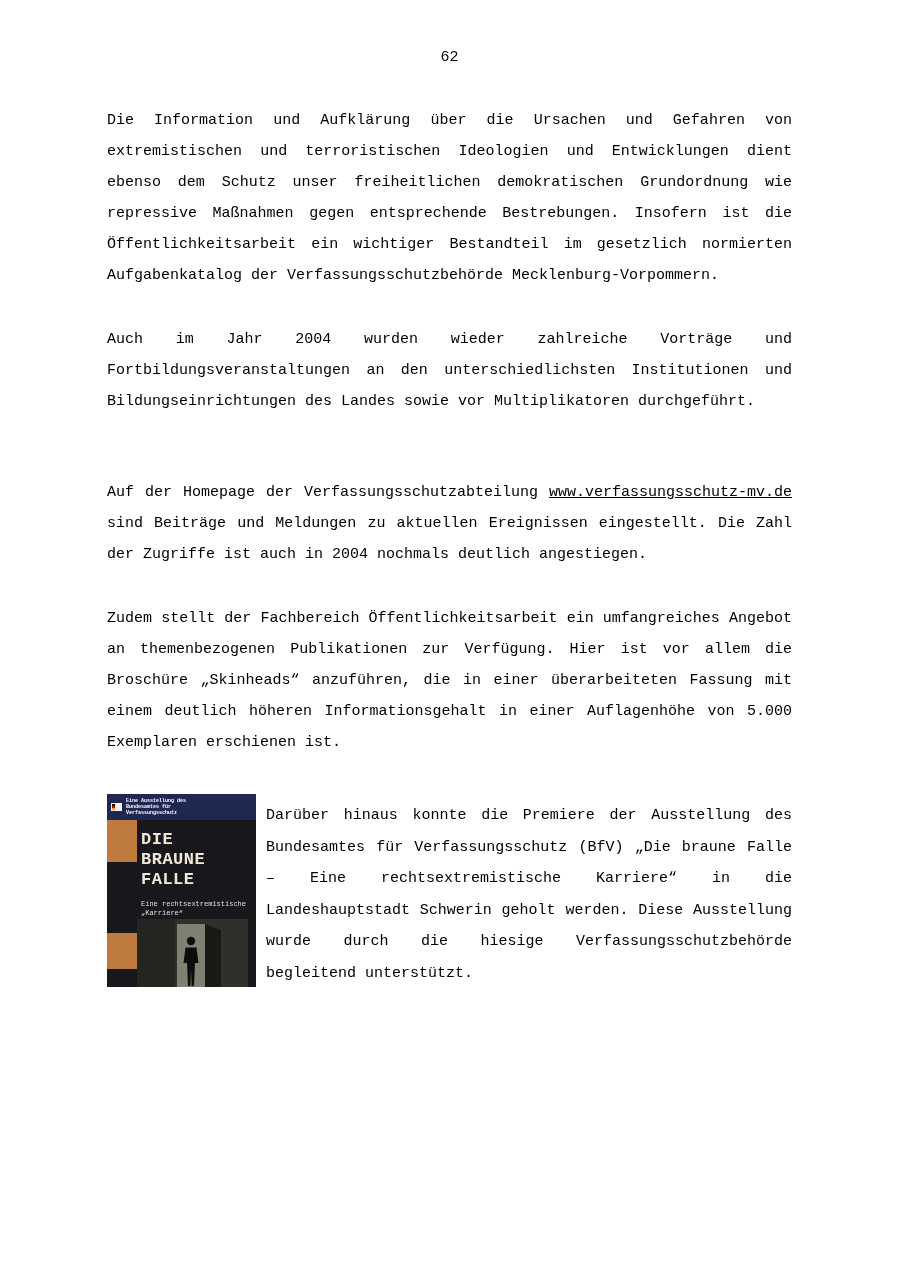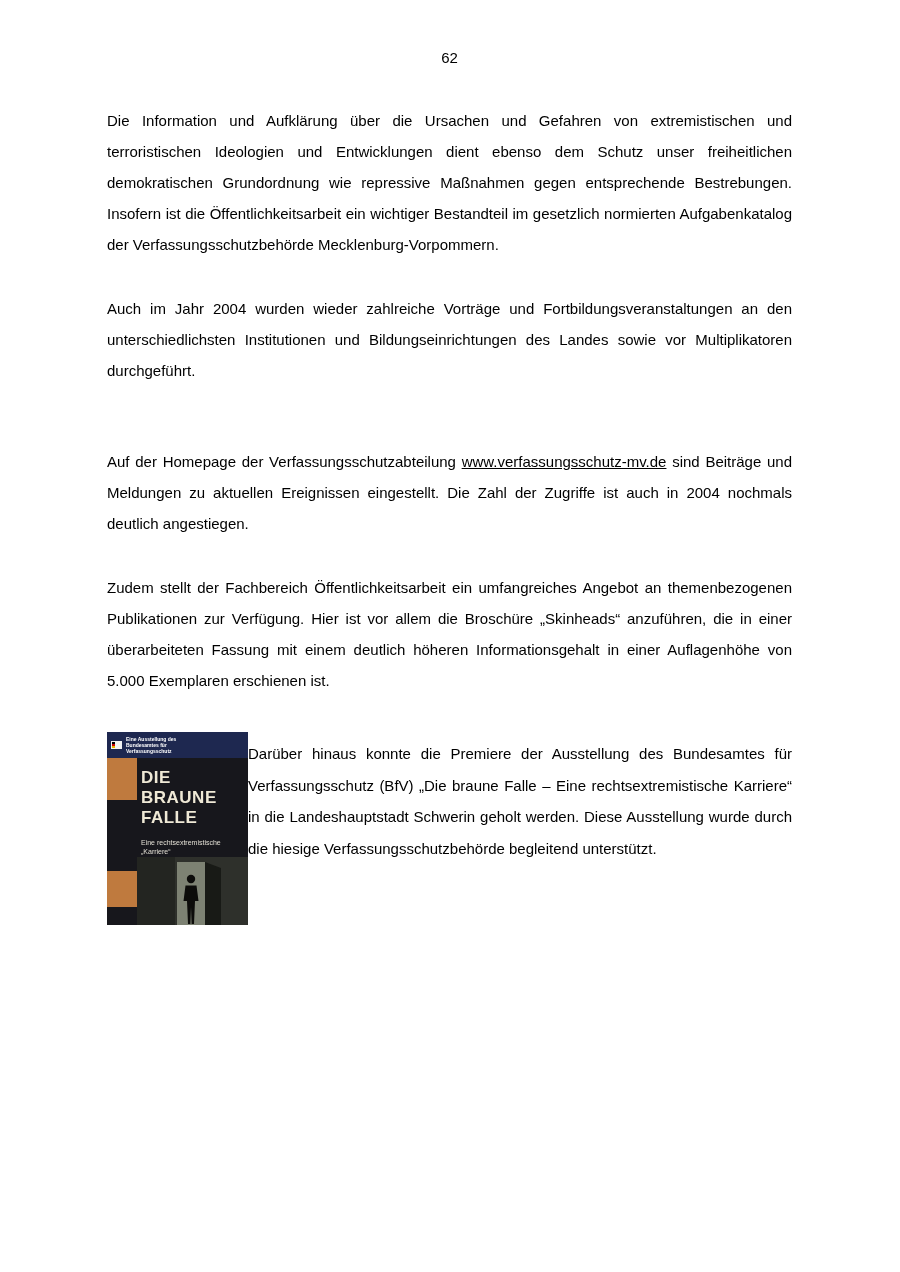--- a/index.html
+++ b/index.html
@@ -7,21 +7,21 @@
     padding: 0;
     background: #ffffff;
   }
   .page {
     position: relative;
     width: 900px;
     height: 1272px;
     box-sizing: border-box;
     padding: 48px 108px 0 107px;
     background: #ffffff;
-    font-family: Liberation Sans, sans-serif;
+    font-family: Liberation Mono, monospace;
     color: #000000;
     overflow: hidden;
   }
   .page-number {
     text-align: center;
     font-size: 15px;
     line-height: 19px;
     margin-bottom: 38px;
   }
   .heading {
@@ -57,21 +57,23 @@
     margin: 6px 0 0 0;
     line-height: 31.5px;
   }
   
   .cover {
     position: relative;
     width: 141px;
     height: 193px;
     background: #17171c;
     flex: 0 0 141px;
+    margin-right: 10px;
     overflow: hidden;
+    padding-left: 8px;
   }
   .cover-banner {
     position: absolute;
     top: 0; left: 0; right: 0;
     height: 26px;
     background: #1e2850;
     display: flex;
     align-items: center;
     padding: 0 4px;
     box-sizing: border-box;

